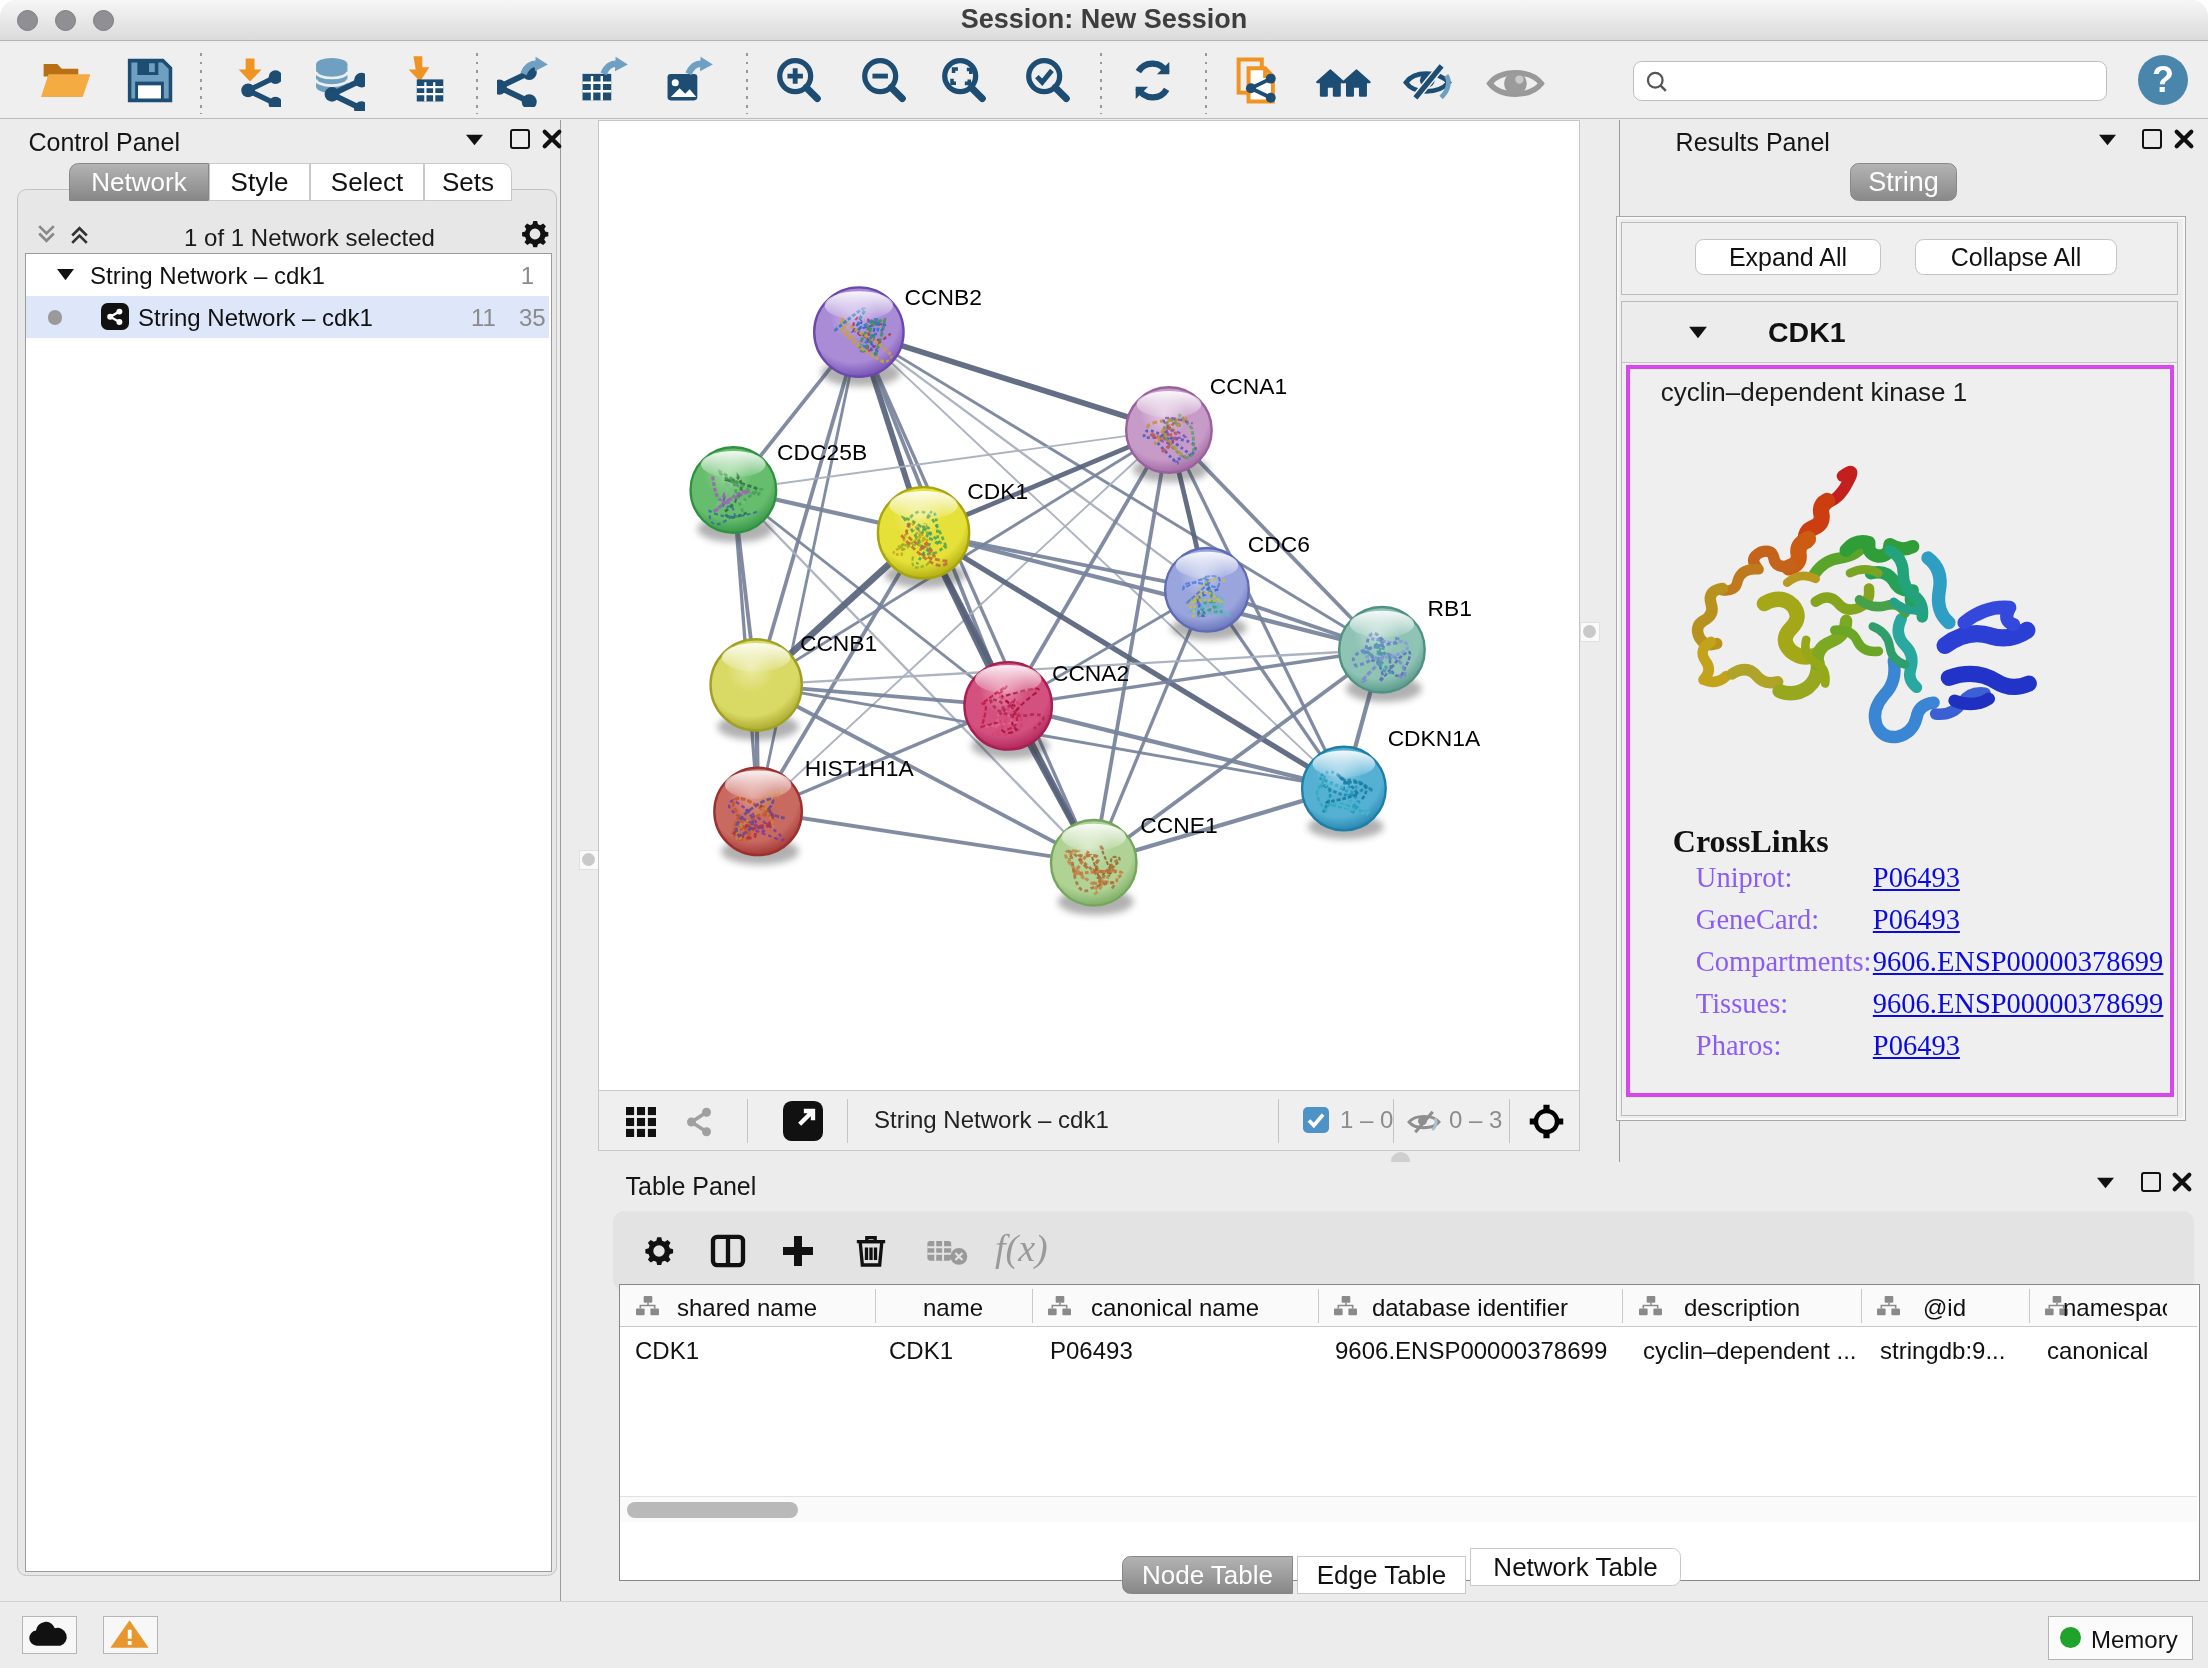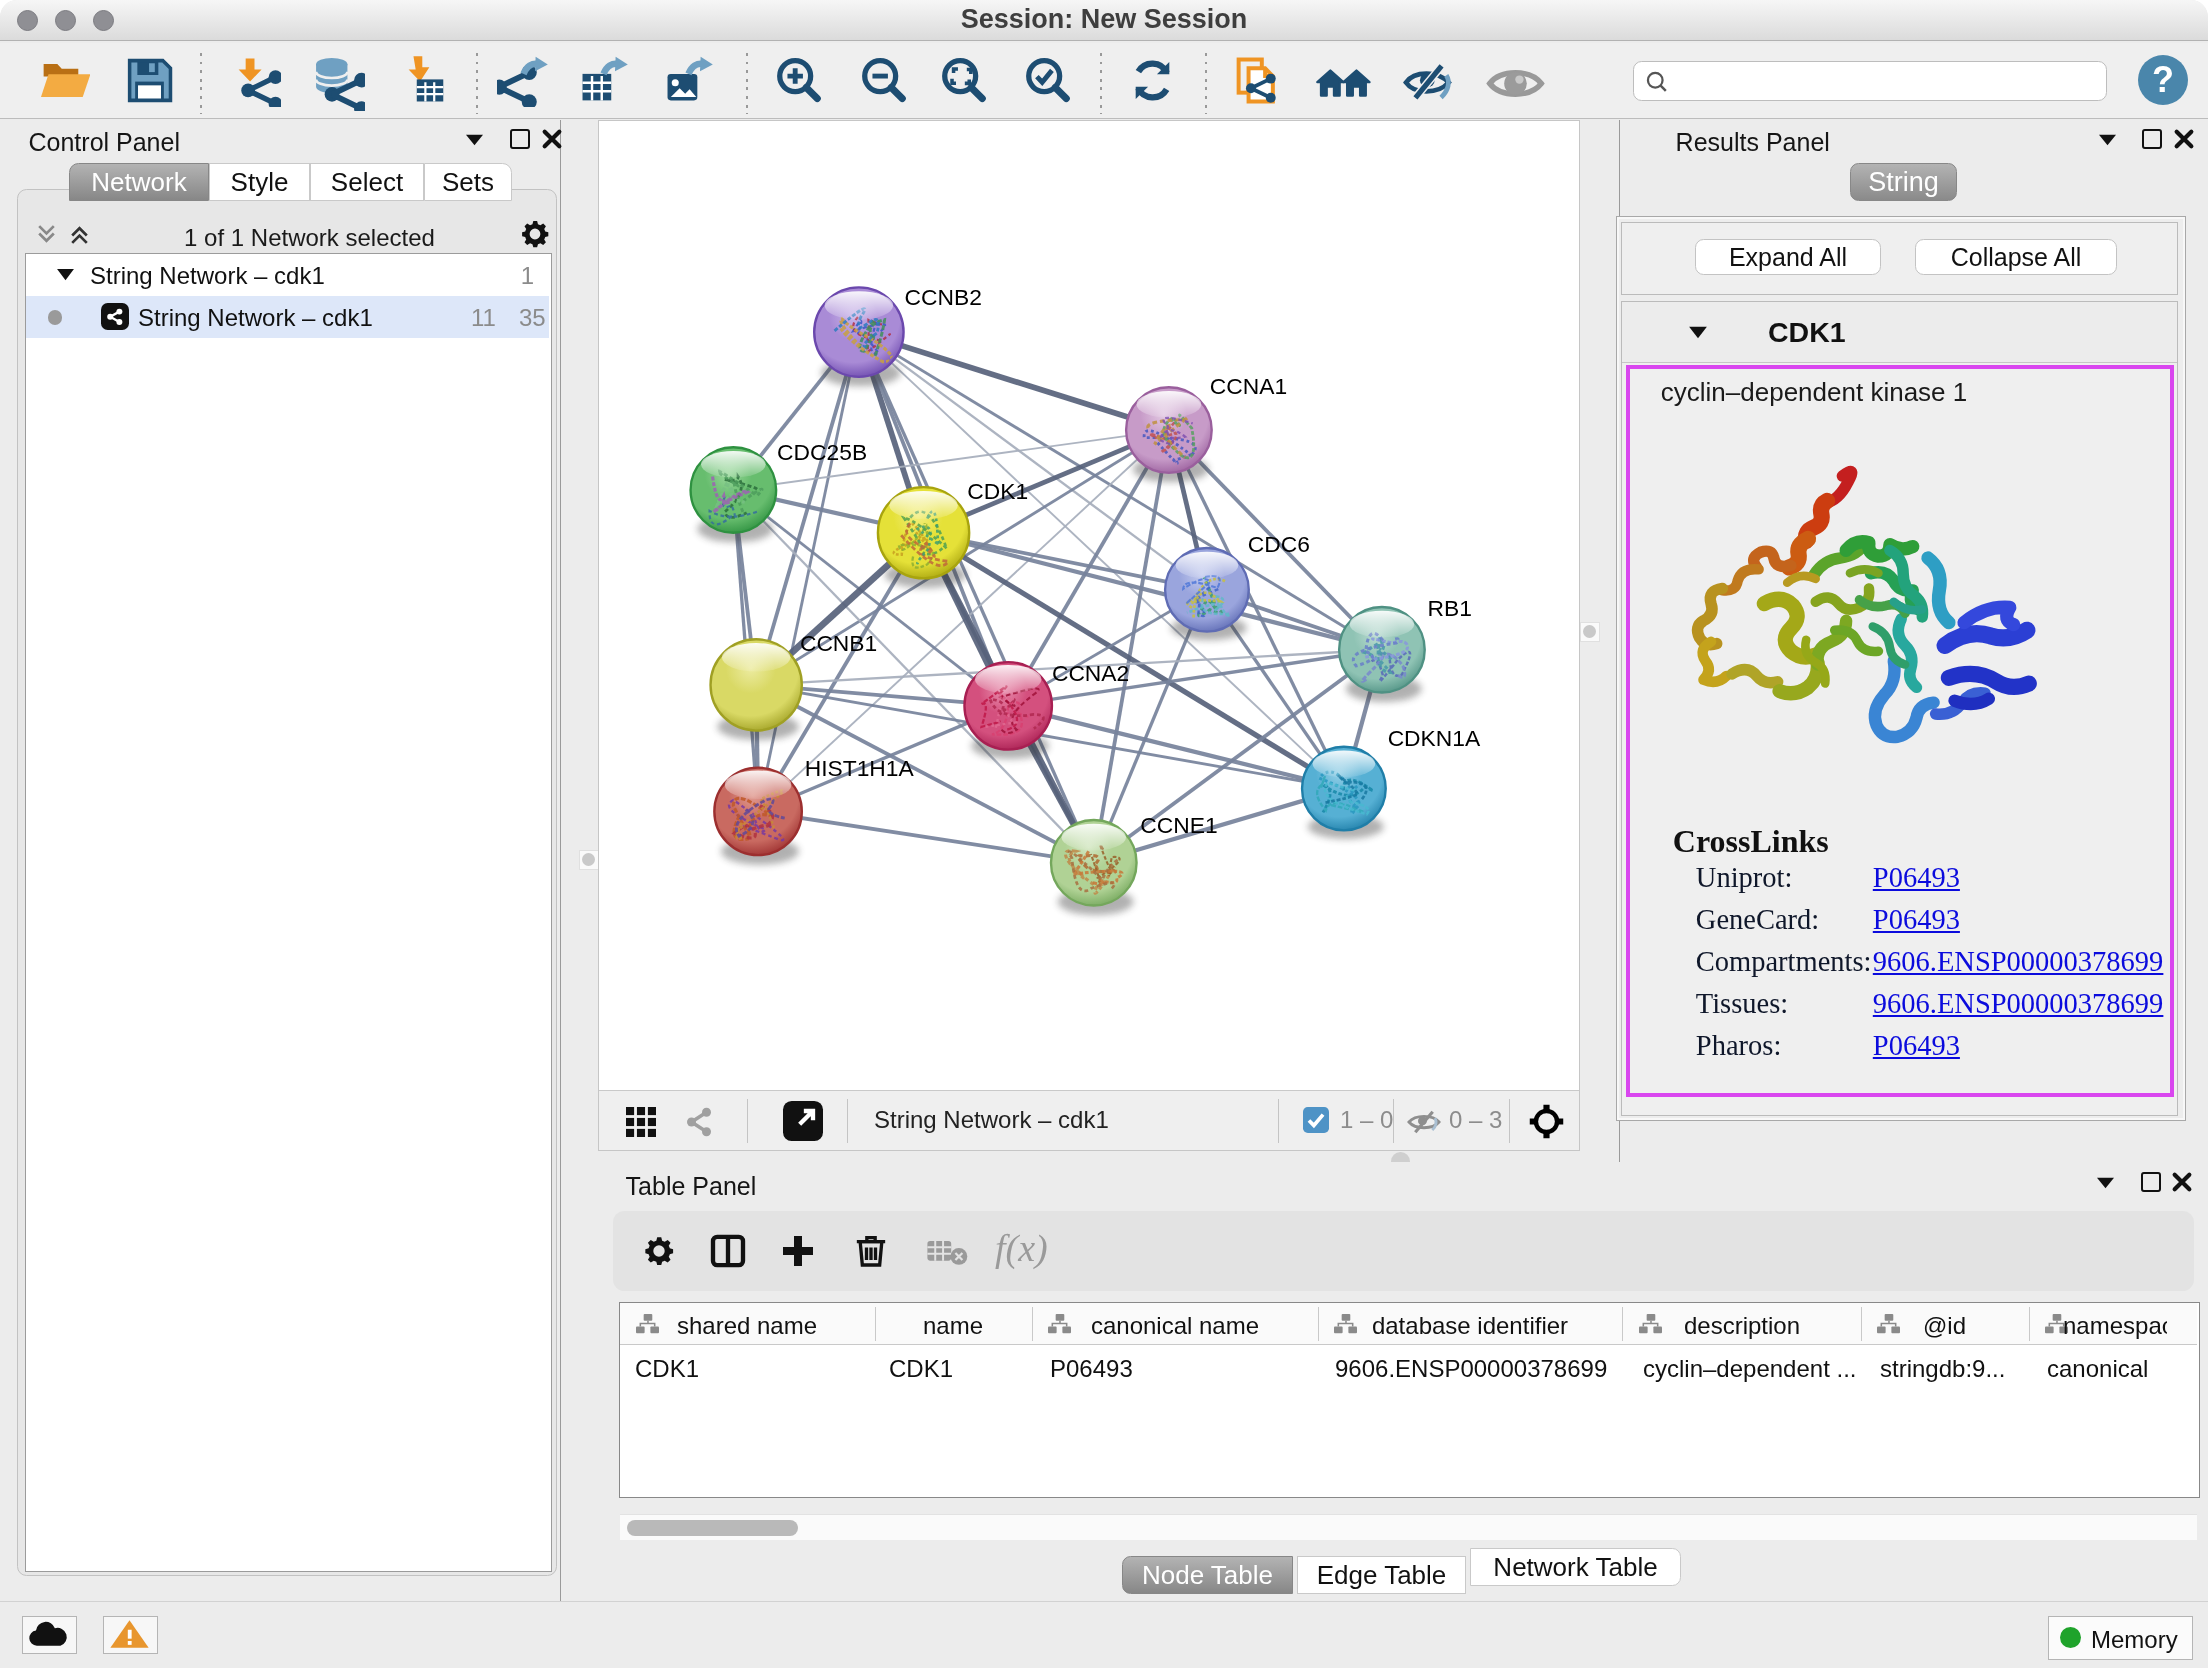--- a/index.html
+++ b/index.html
@@ -592,21 +592,21 @@
       <path d="M170 180 q18 -2 24 12 q6 12 22 10" stroke="#6ca626" stroke-width="10"></path>
       <path d="M196 148 q12 10 28 6 q14 -4 20 8" stroke="#46a148" stroke-width="10"></path>
       <path d="M210 176 q16 6 18 22 q2 14 16 18" stroke="#2f9e6a" stroke-width="9"></path>
       <path d="M140 190 q-4 16 10 24 q12 6 10 22" stroke="#96a818" stroke-width="9"></path>
       <path d="M232 150 q14 12 30 8" stroke="#27a08a" stroke-width="9"></path>
       <path d="M120 130 q14 -12 30 -4" stroke="#b89a20" stroke-width="9"></path>
       <path d="M186 120 q16 -8 30 0" stroke="#7aa424" stroke-width="9"></path>
       </g>
      </svg>
      <div class="abs" style="left:43px;top:454px;font-family:'Liberation Serif',serif;font-size:32px;font-weight:700;color:#111;">CrossLinks</div>
-     <div class="abs" style="left:66px;top:488px;font-family:'Liberation Serif',serif;font-size:28.5px;color:#0f172a;line-height:42px;">
+     <div class="abs" style="left:66px;top:488px;font-family:'Liberation Serif',serif;font-size:28.5px;color:#8b5cf6;line-height:42px;">
        Uniprot:<br>GeneCard:<br>Compartments:<br>Tissues:<br>Pharos:
      </div>
      <div class="abs" style="left:243px;top:488px;font-family:'Liberation Serif',serif;font-size:28.5px;line-height:42px;">
        <a class="lnk">P06493</a><br><a class="lnk">P06493</a><br><a class="lnk">9606.ENSP00000378699</a><br><a class="lnk">9606.ENSP00000378699</a><br><a class="lnk">P06493</a>
      </div>
    </div>
  </div>
 </div>
 
 <div class="abs" style="left:598px;top:1162px;width:1610px;height:438px;background:#ececec;">
@@ -643,21 +643,21 @@
             <g stroke="#e3e3e3" stroke-width="1.4">
               <path d="M1 6.5 h17 M1 11 h17 M6.6 2 v14 M12.2 2 v14"></path>
             </g>
             <circle cx="23.5" cy="13" r="6"></circle>
             <path d="M21 10.5 l5 5 M26 10.5 l-5 5" stroke="#e3e3e3" stroke-width="1.6"></path>
           </g>
         </svg>
   <div class="abs" style="left:382px;top:15px;font-family:'Liberation Serif',serif;font-style:italic;font-size:38px;color:#9a9a9a;">f(x)</div>
  </div>
 
- <div class="abs" style="left:21px;top:140px;width:1581px;height:196px;background:#fff;border:1.9px solid #888;">
+ <div class="abs" style="left:21px;top:122px;width:1581px;height:297px;background:#fff;border:1.9px solid #888;">
   <div class="abs" style="left:0;top:0;width:1577px;height:42px;background:#fafafa;border-bottom:1px solid #c9c9c9;"></div>
 <svg class="abs" style="left:15px;top:9.5px;" width="25" height="23" viewBox="0 0 26 24">
           <g fill="#8a8a8a">
             <rect x="9" y="1" width="9" height="7" rx="1"></rect>
             <rect x="1" y="14" width="9" height="7" rx="1"></rect>
             <rect x="16" y="14" width="9" height="7" rx="1"></rect>
             <path d="M13.5 8 v3 M5.5 14 v-3 h15 v3" stroke="#8a8a8a" stroke-width="1.6" fill="none"></path>
           </g>
         </svg>
         <div class="abs" style="left:34px;top:8.6px;width:186px;text-align:center;font-size:24px;color:#111;white-space:nowrap;overflow:hidden;">shared name</div>

